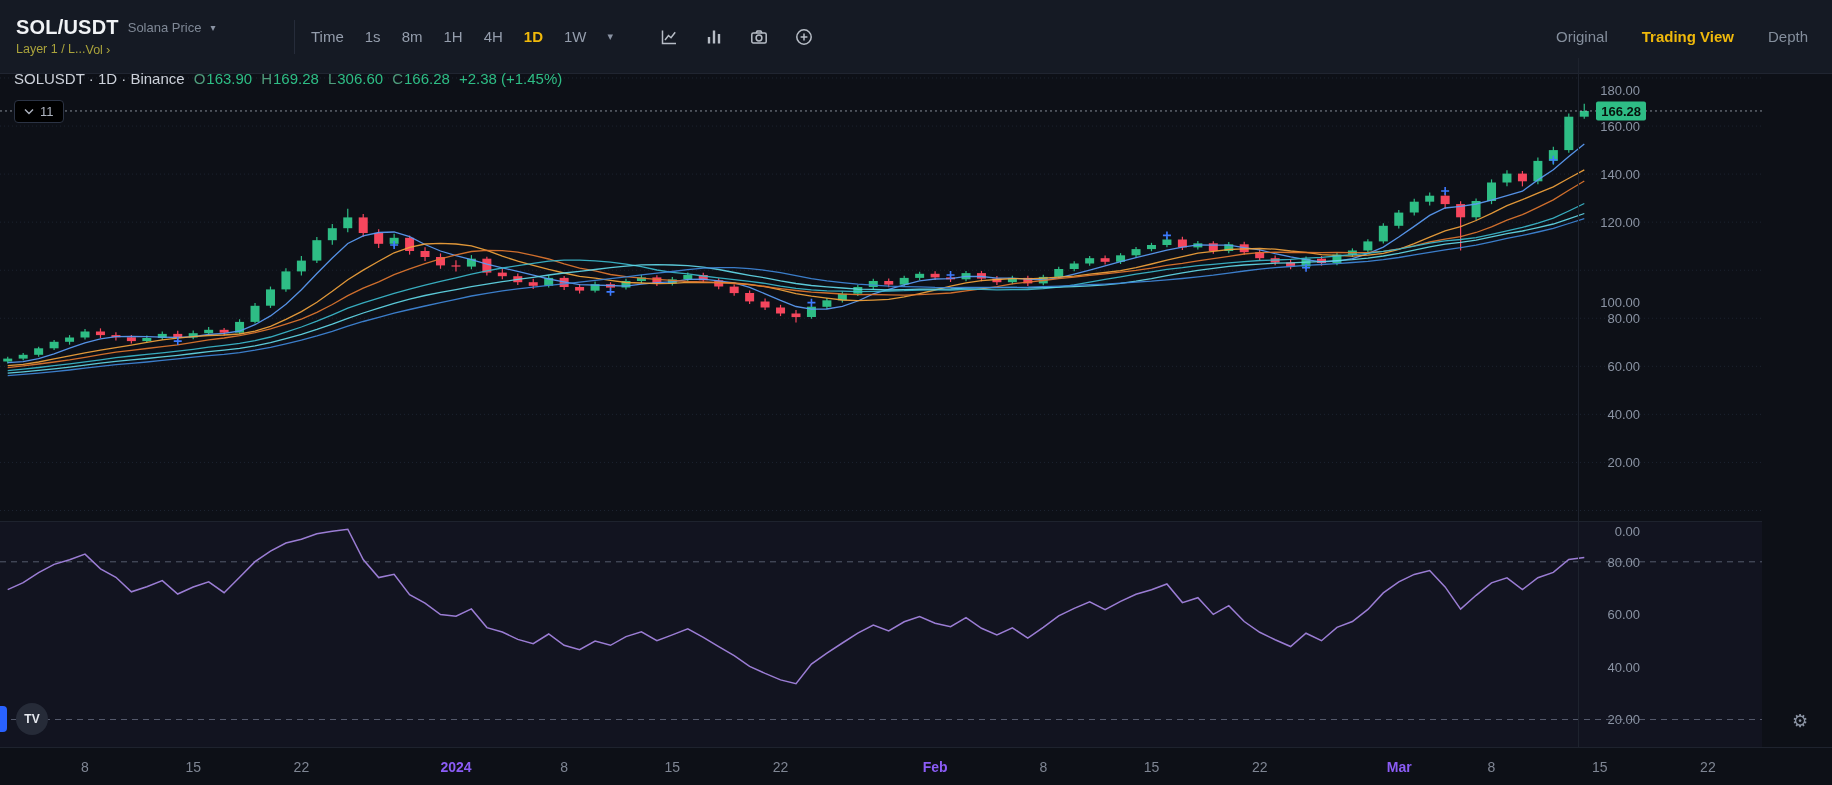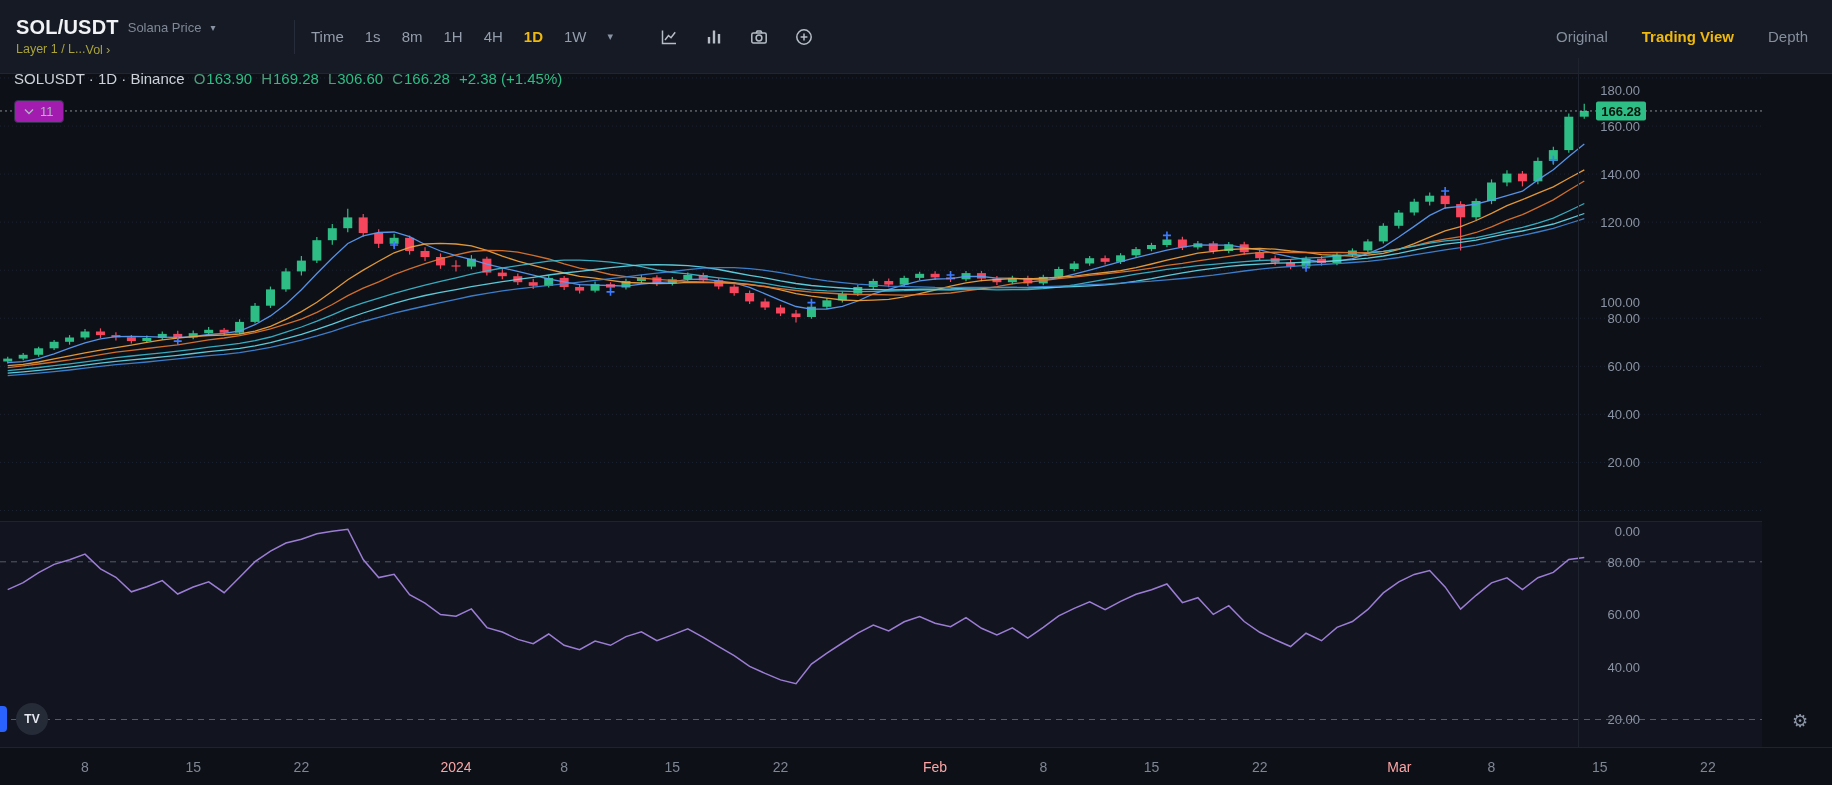--- a/index.html
+++ b/index.html
@@ -32,35 +32,35 @@
 
   
   .chart-root{position:absolute;top:58px;left:0;width:1648px;height:727px}
   .legend{position:absolute;left:14px;top:12px;z-index:5;display:flex;align-items:baseline;
           gap:9px;font-size:15px;white-space:nowrap}
   .leg-sym{color:#ccd1da;cursor:pointer}
   .leg-group{color:#2ebd85}
   .leg-k{color:#4f9c7c;margin-right:1px}
   .leg-change{color:#2ebd85}
   .chip{position:absolute;left:14px;top:42px;z-index:5;display:inline-flex;align-items:center;gap:6px;
-        background:#a21caf;border:1px solid #2b3344;border-radius:4px;padding:3px 9px;
+        background:#000000;border:1px solid #2b3344;border-radius:4px;padding:3px 9px;
         font-size:13px;color:#aeb4c0;cursor:pointer}
   .pane-main{position:absolute;left:0;top:0;width:1762px;height:463px}
   .pane-rsi{position:absolute;left:0;top:463px;width:1762px;height:226px;
             background:rgba(124,96,214,0.05)}
   .pane-sep{position:absolute;left:0;top:463px;width:1762px;height:1px;background:#1e232e;z-index:2}
   .price-axis{position:absolute;right:0;top:0;width:70px;height:689px;
               border-left:1px solid #1e232e;font-size:13px;color:#8a93a3}
   .alabel{position:absolute;right:8px;transform:translateY(-50%)}
   .ptag{position:absolute;right:2px;transform:translateY(-50%);background:#2ebd85;color:#07130d;
         font-weight:700;font-size:13px;padding:2px 5px;border-radius:2px;z-index:4}
   .time-axis{position:absolute;left:0;bottom:0;width:1832px;height:38px;
              border-top:1px solid #1e232e;font-size:14px;color:#7f8694}
   .tick{position:absolute;top:50%;transform:translate(-50%,-50%)}
-  .tick.major{color:#fca5a5;font-weight:400}
+  .tick.major{color:#8b5cf6;font-weight:700}
   .tv-logo{position:absolute;left:16px;top:645px;width:32px;height:32px;border-radius:50%;
            background:#262b38;display:flex;align-items:center;justify-content:center;
            color:#e6e9ef;font-weight:700;font-size:12px;z-index:6;cursor:pointer}
   .gear{position:absolute;left:1792px;top:652px;font-size:18px;color:#8a93a3;z-index:6;cursor:pointer}
   .edge-tab{position:absolute;left:0;top:648px;width:7px;height:26px;background:#2962ff;
             border-radius:0 4px 4px 0;z-index:6;cursor:pointer}
 </style>
 </head>
 <body>
 

